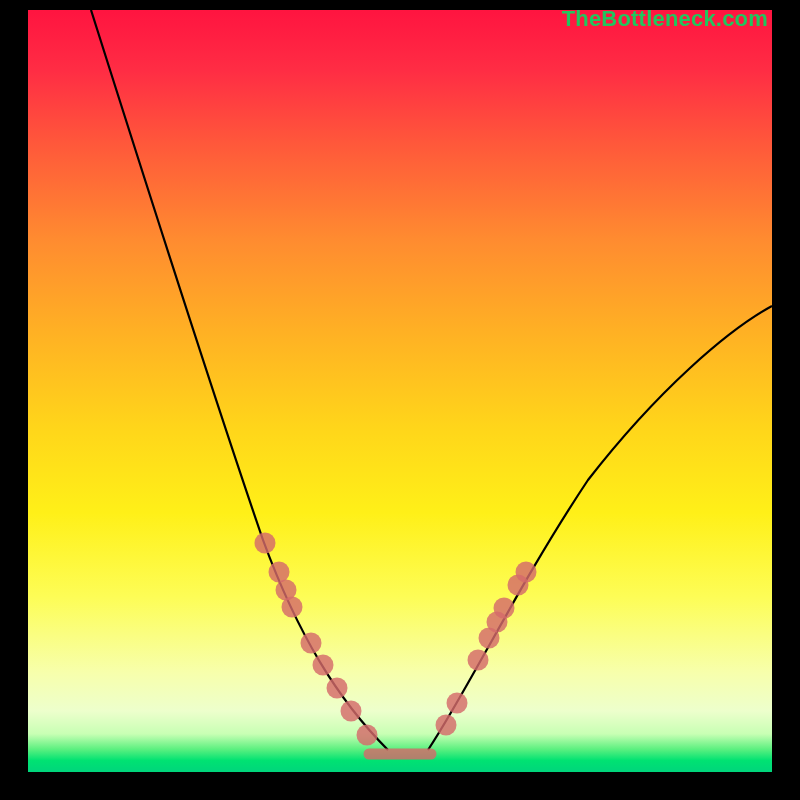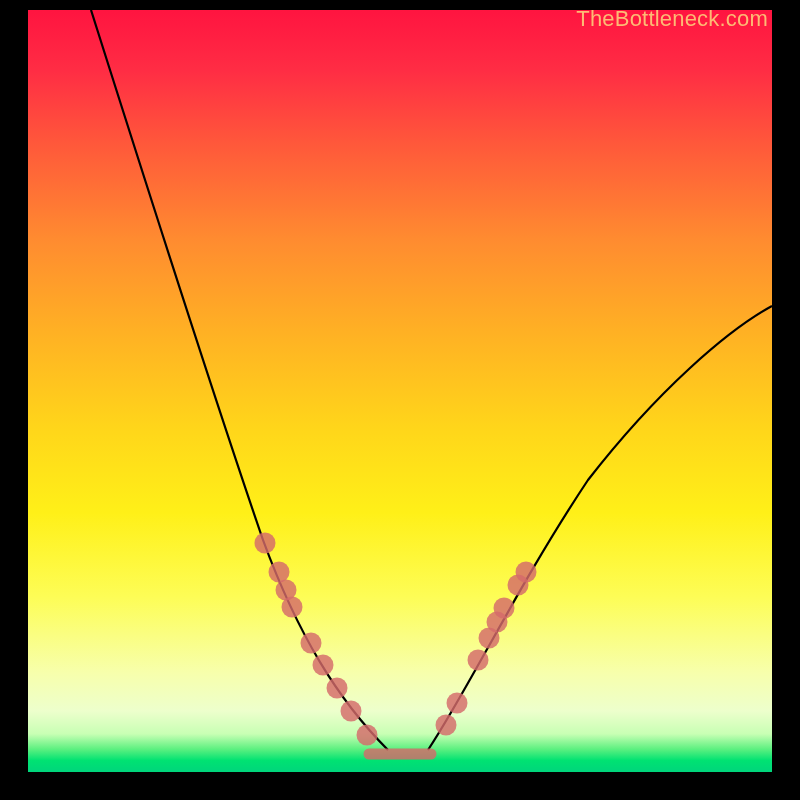--- a/index.html
+++ b/index.html
@@ -32,22 +32,22 @@
       #00e272 98.5%,
       #00d57c 100%
     );
   }
   .watermark {
     position: absolute;
     right: 32px;
     top: 6px;
     font-family: Arial, Helvetica, sans-serif;
     font-size: 22px;
-    font-weight: 400;
-    color: #fdba74;
+    font-weight: 700;
+    color: #22c55e;
     letter-spacing: 0.2px;
   }
   svg.curve {
     position: absolute;
     left: 0;
     top: 0;
     width: 744px;
     height: 762px;
   }
   .curve path.line {

